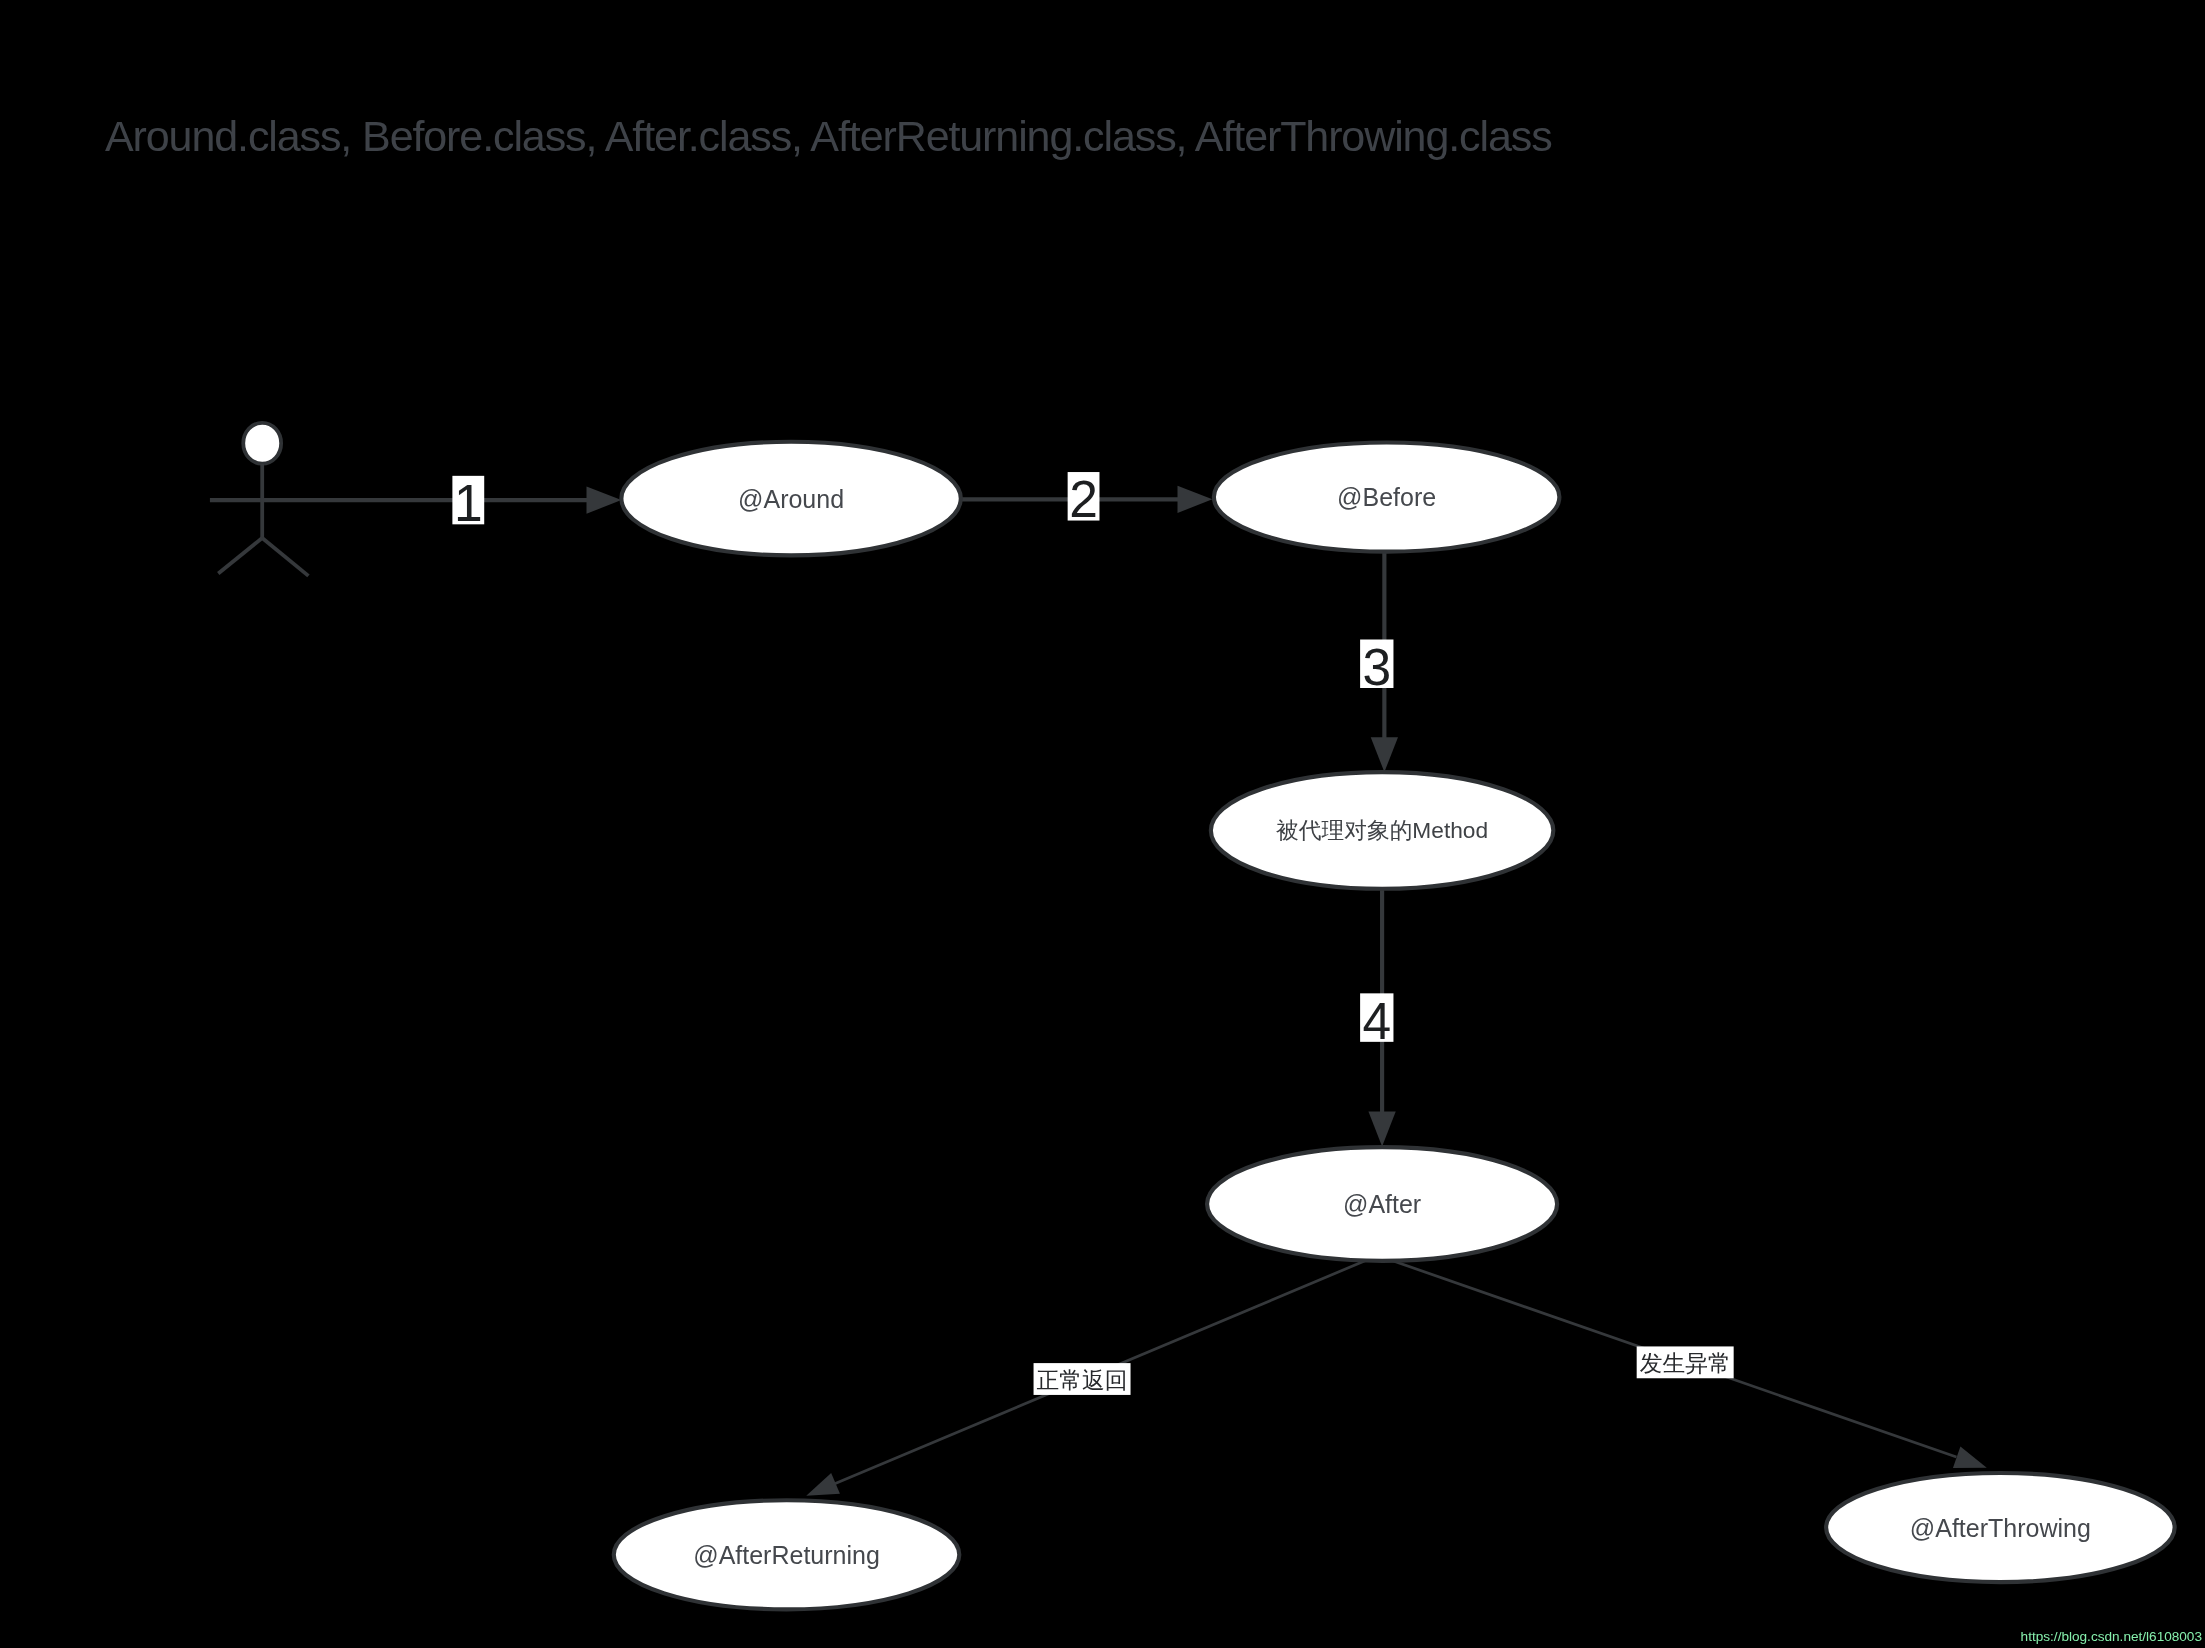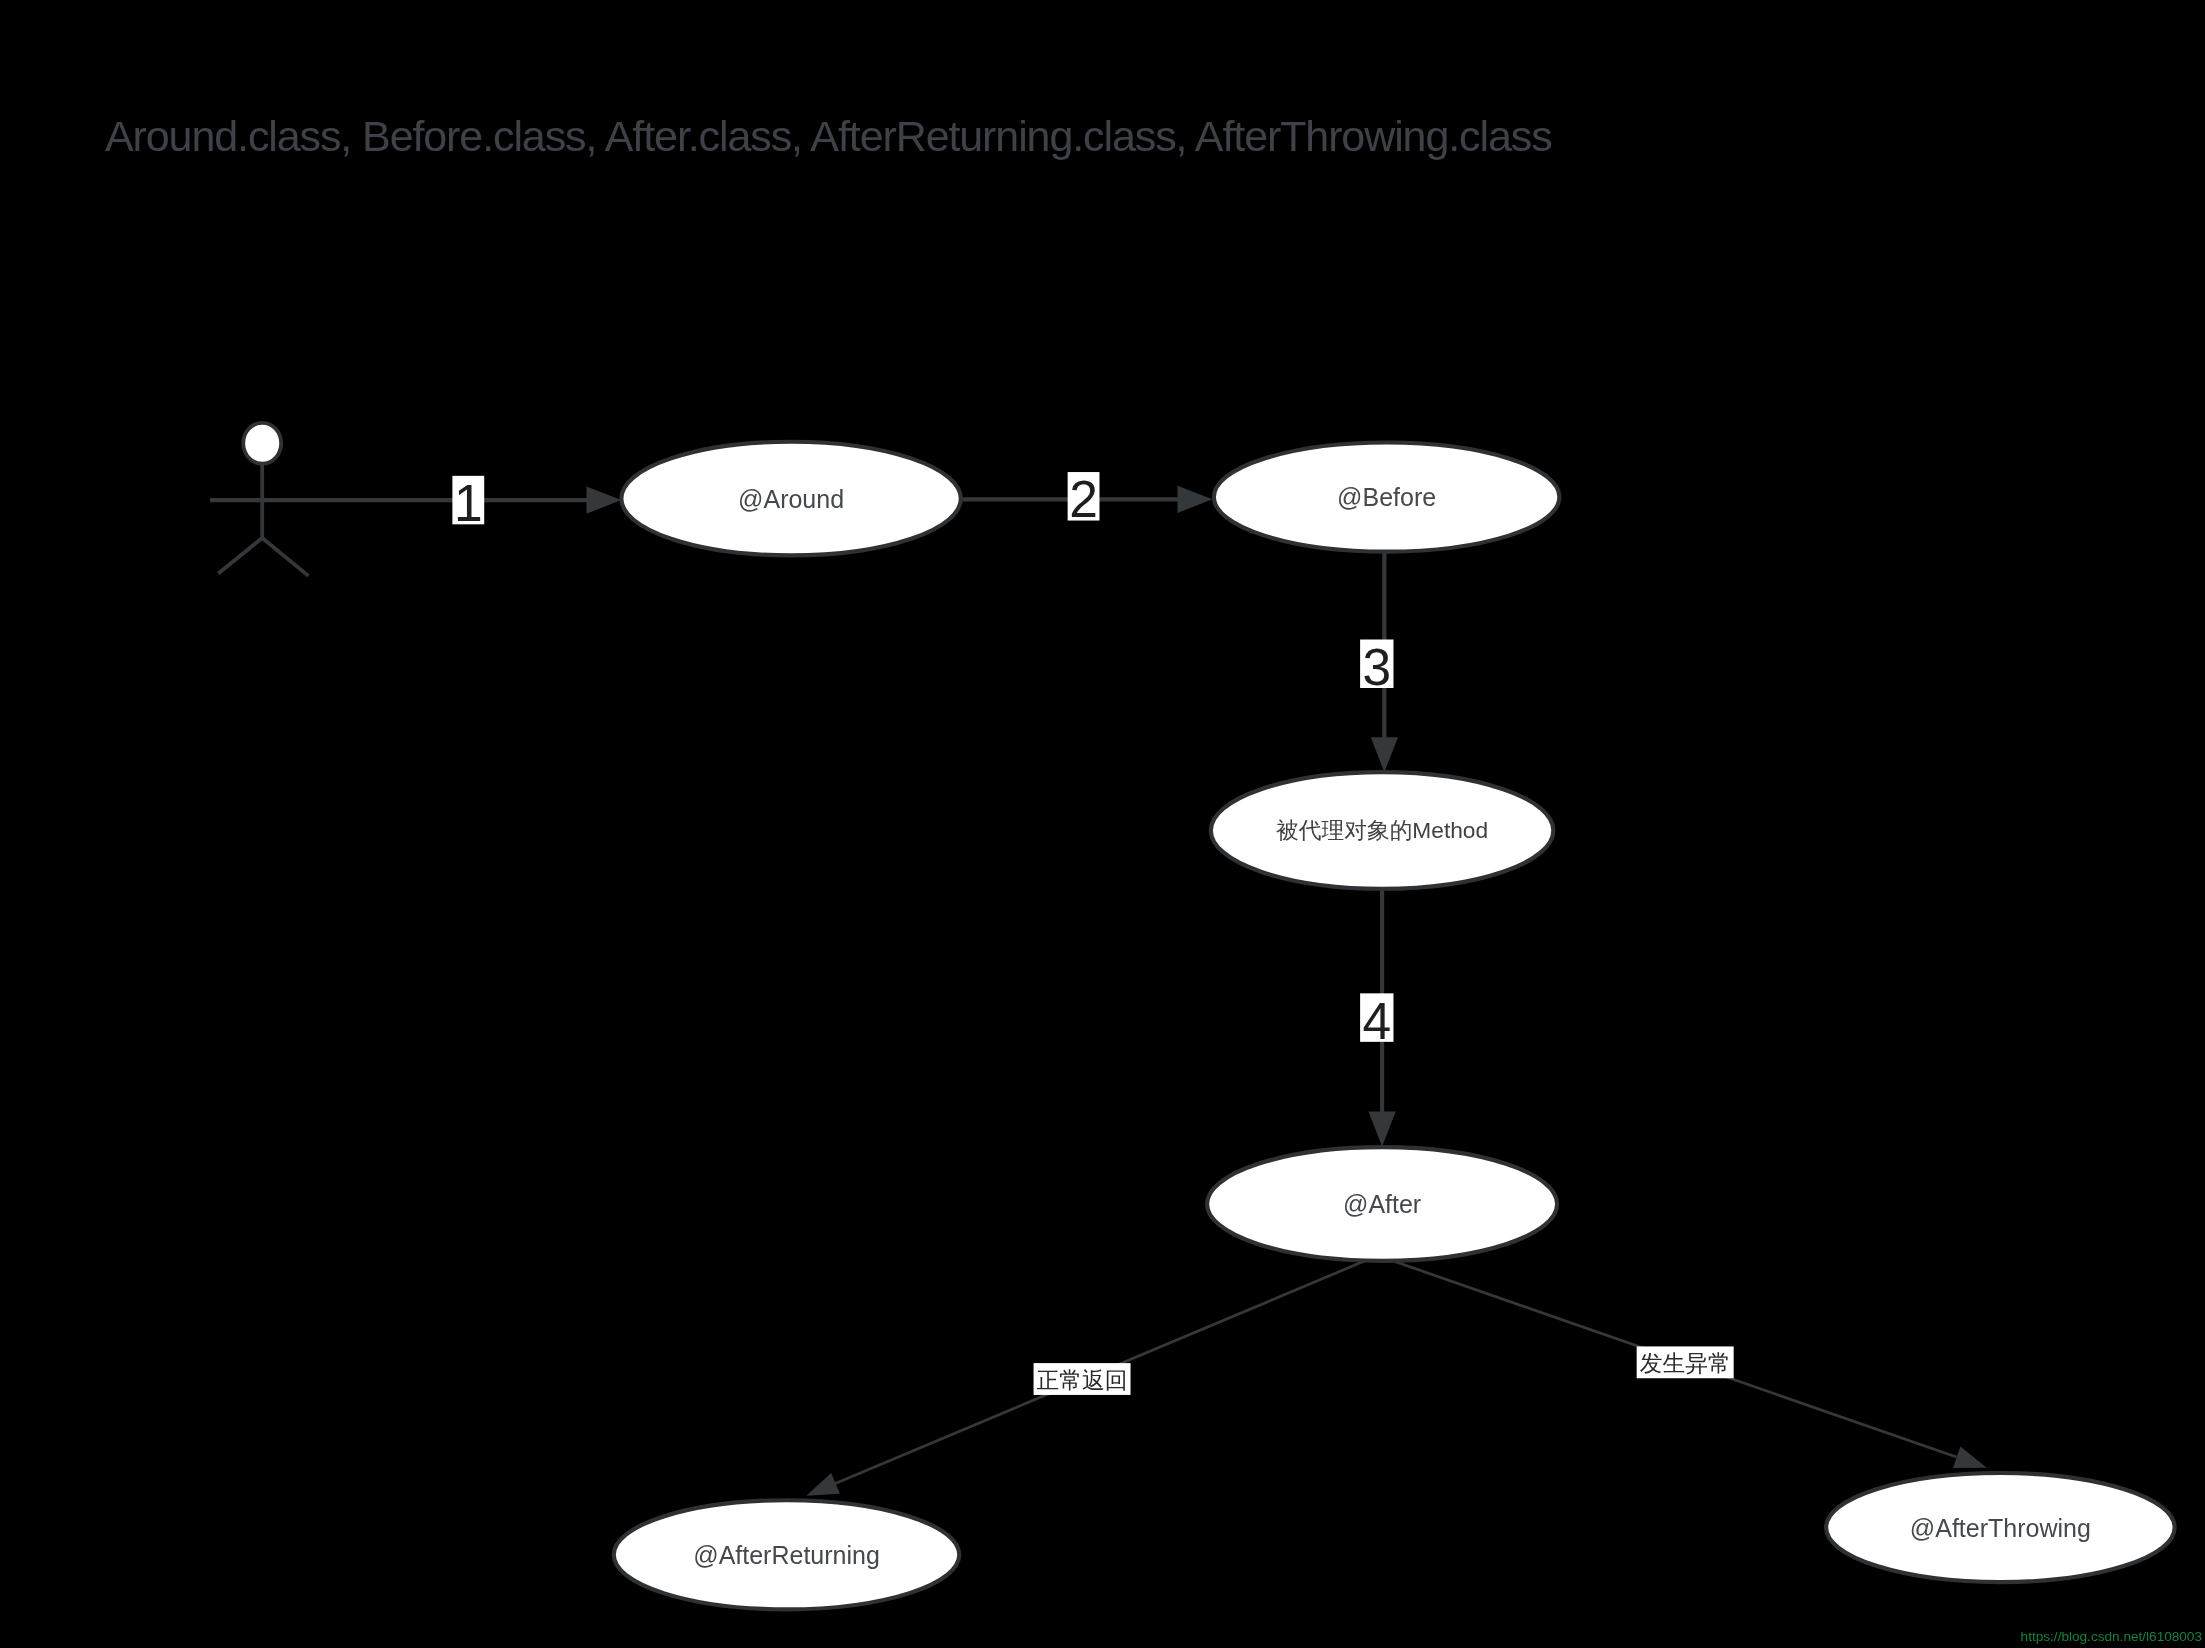--- a/index.html
+++ b/index.html
@@ -19,21 +19,21 @@
     font-weight: 300;
     letter-spacing: -1.1px;
     color: #3e4248;
     white-space: nowrap;
   }
   .watermark {
     position: absolute;
     right: 3px;
     bottom: 3.8px;
     font-size: 13.6px;
-    color: #15803d;
+    color: #86efac;
     white-space: nowrap;
   }
   svg.diagram { position: absolute; left: 0; top: 0; }
 
   .node-ellipse { fill: #ffffff; stroke: #2f3235; stroke-width: 5.5px; }
   .node-label {
     fill: #45484d;
     font-size: 33px;
     text-anchor: middle;
     font-family: "Liberation Sans", sans-serif;

